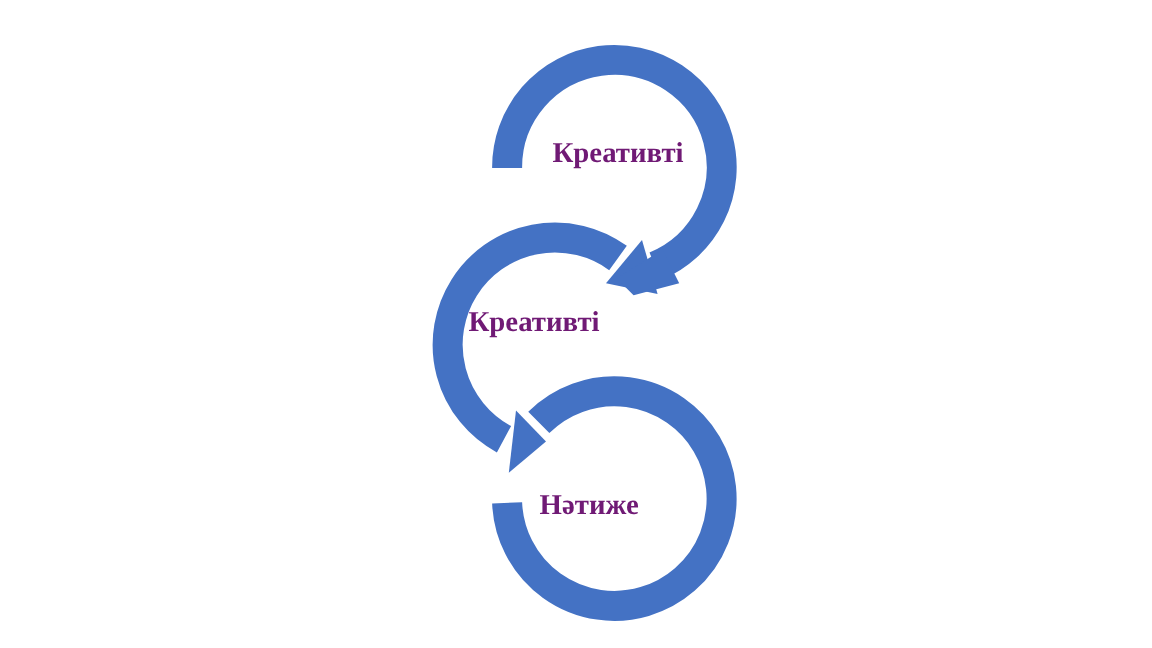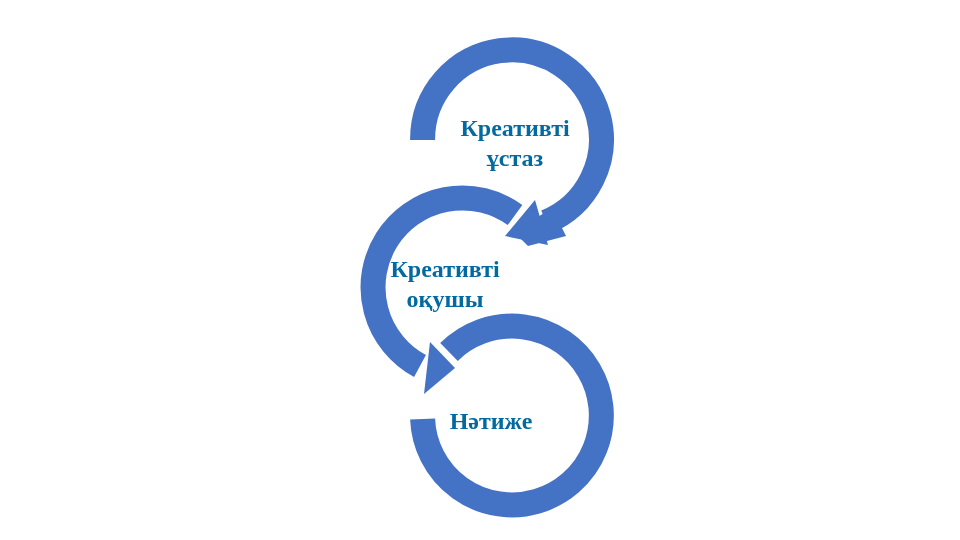--- a/index.html
+++ b/index.html
@@ -4,21 +4,21 @@
   <style>
     html, body { margin: 0; padding: 0; background: #ffffff; }
     body { width: 960px; height: 540px; position: relative; overflow: hidden; }
     svg.diagram { position: absolute; left: 0; top: 0; }
     .label {
       position: absolute;
       font-family: "Liberation Serif", "DejaVu Serif", serif;
       font-weight: bold;
       font-size: 24px;
       line-height: 30px;
-      color: #0369a1;
+      color: #701a75;
       text-align: center;
       white-space: nowrap;
     }
   </style>
 </head>
 <body>
 
 <svg class="diagram" width="960" height="540" viewBox="0 0 960 540">
 
   <g>
@@ -32,23 +32,21 @@
     <polygon points="430,342 455,368 424,394" fill="#4472C4"></polygon>
   </g>
 
   <g>
     <path d="M 449 352 A 89.4 89.4 0 1 1 422.6 419" fill="none" stroke="#4472C4" stroke-width="25"></path>
   </g>
 </svg>
 
 <div class="label" style="left:440px; top:113px; width:150px;">
   <div>Креативті</div>
-  <div>ұстаз</div>
 </div>
 
 <div class="label" style="left:370px; top:254px; width:150px;">
   <div>Креативті</div>
-  <div>оқушы</div>
 </div>
 
 <div class="label" style="left:416px; top:406px; width:150px;">
   <div>Нәтиже</div>
 </div>
 
 </body></html>

